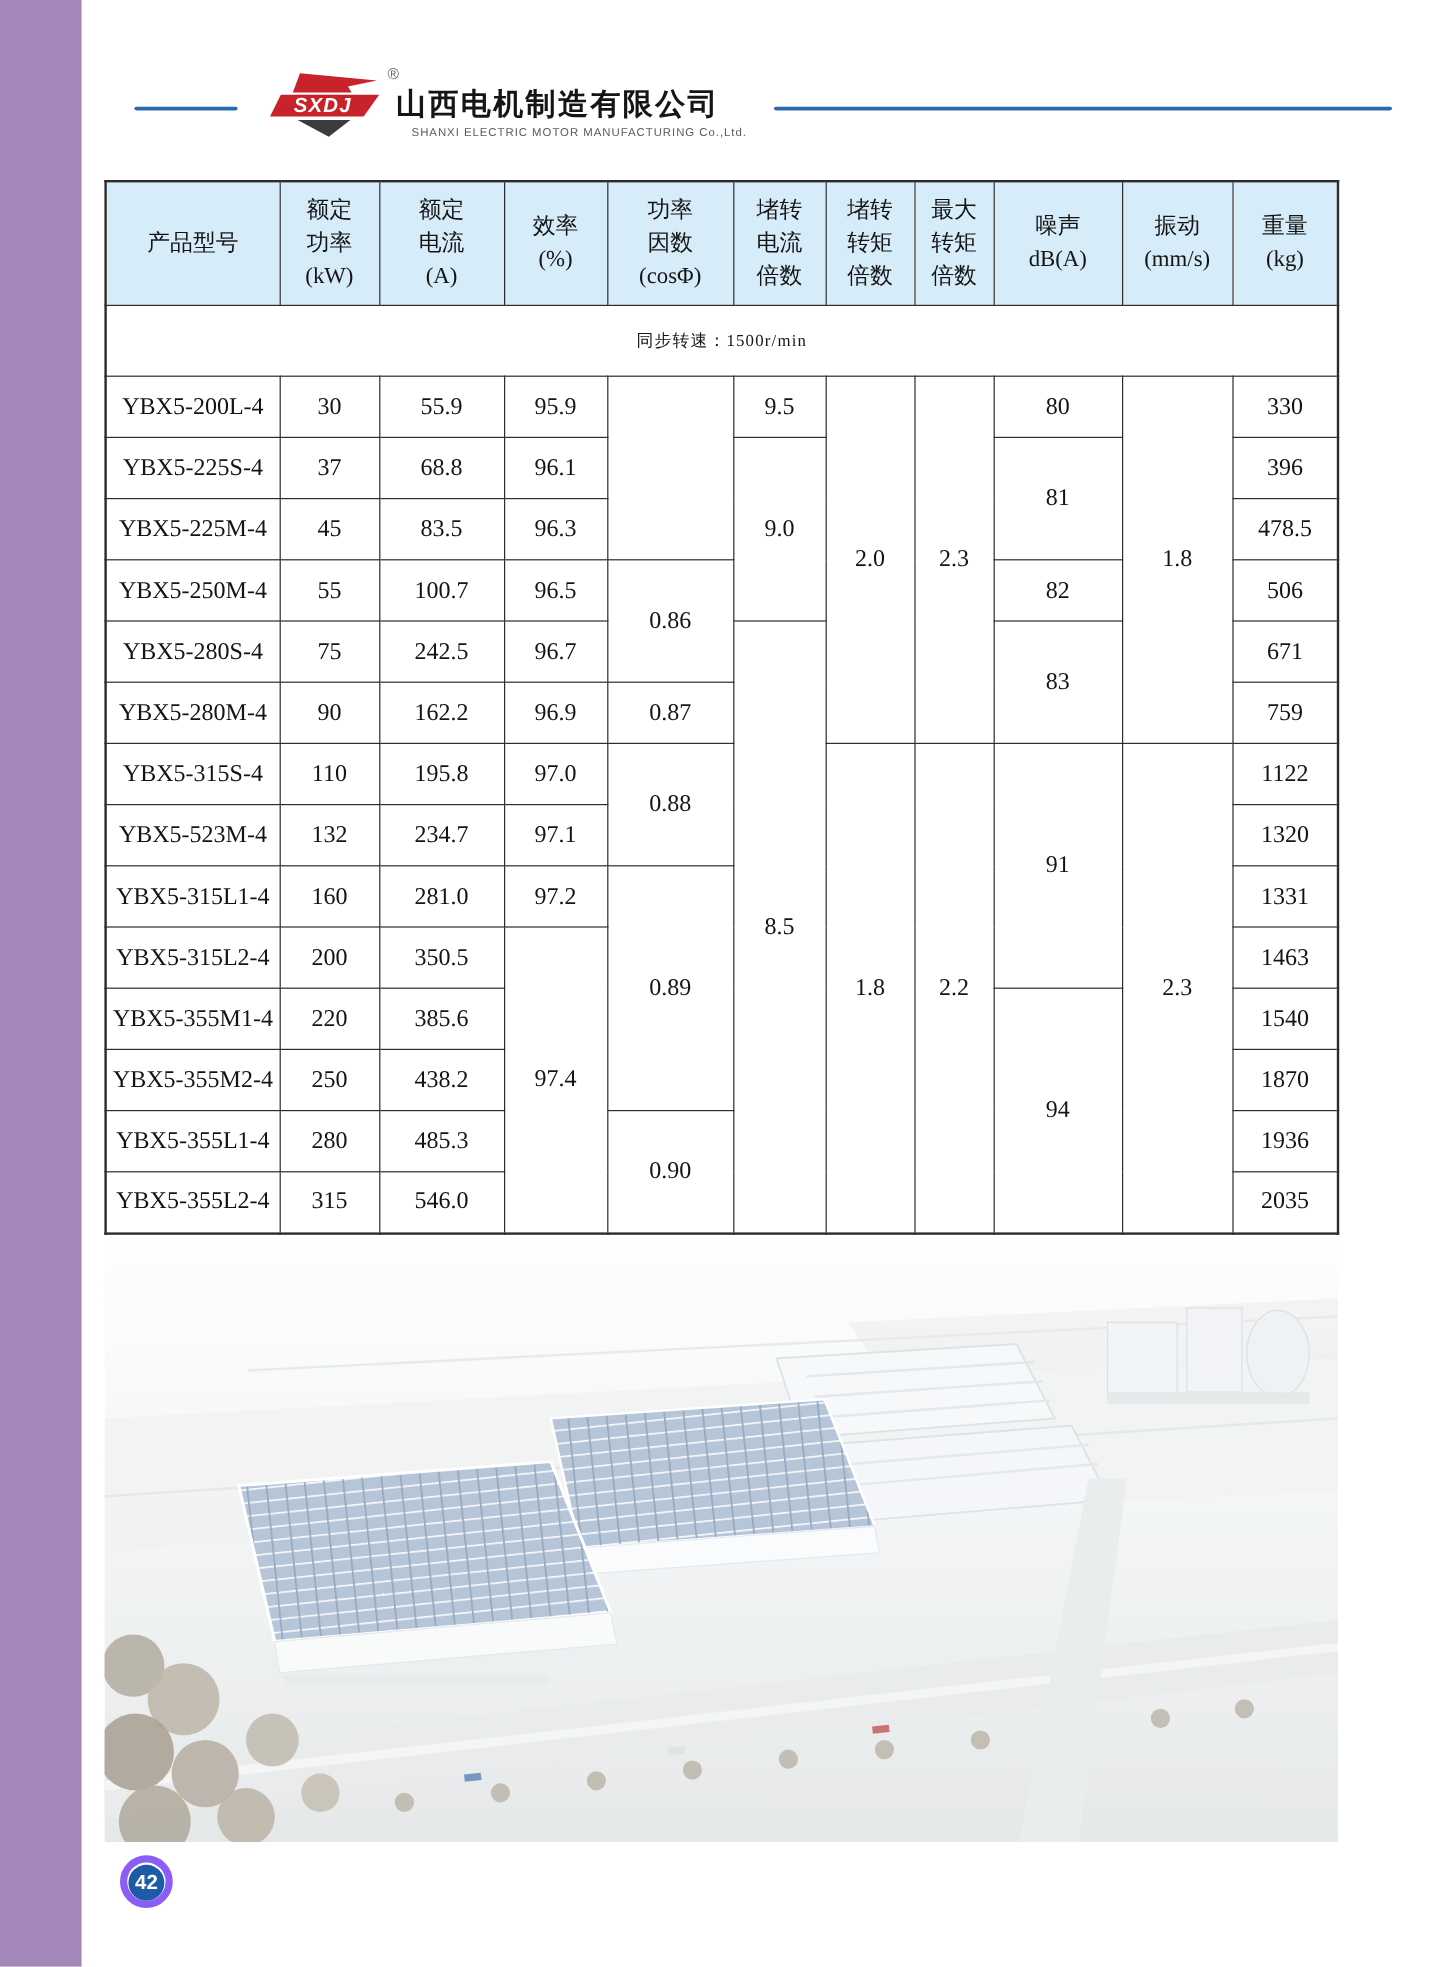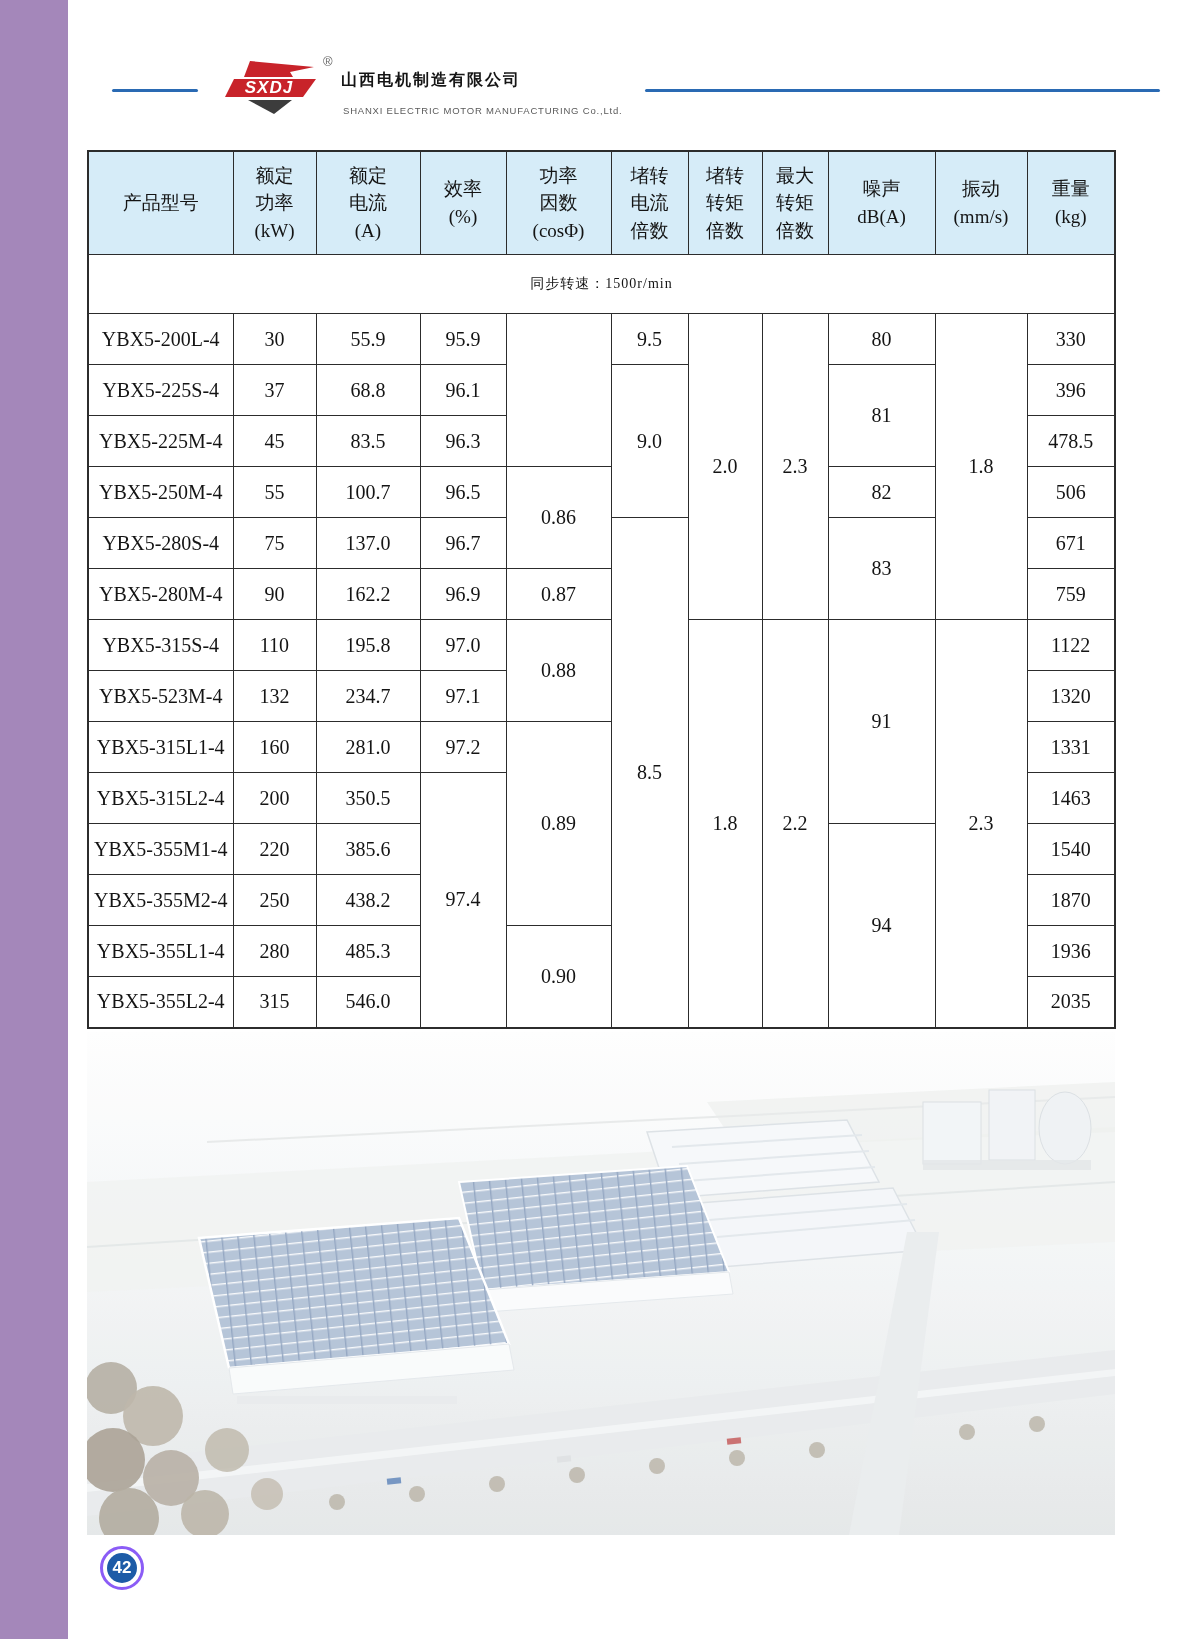--- a/index.html
+++ b/index.html
@@ -15,22 +15,22 @@
   
   .side-band{position:absolute;left:0;top:0;width:68px;height:1639px;background:#a487ba;}
 
   
   .brand-rule{position:absolute;top:89px;height:3px;background:#2a6ab3;border-radius:2px;}
   .brand-rule.left{left:112px;width:86px;}
   .brand-rule.right{left:645px;width:515px;}
   .logo-mark{position:absolute;left:224px;top:56px;width:96px;height:62px;}
   .reg-mark{position:absolute;left:323px;top:54px;font-size:13px;color:#666;}
   .company-cn{
-    position:absolute;left:341px;top:70px;
-    font-size:16px;font-weight:bold;letter-spacing:2px;color:#151515;
+    position:absolute;left:330px;top:70px;
+    font-size:25px;font-weight:bold;letter-spacing:2px;color:#151515;
     font-family:"Liberation Sans","DejaVu Sans",sans-serif;white-space:nowrap;
   }
   .company-en{
     position:absolute;left:343px;top:105px;
     font-size:9.5px;color:#5a5a5a;letter-spacing:0.8px;white-space:nowrap;
   }
 
   
   .spec-table-wrap{position:absolute;left:87px;top:150px;}
   table.spec{
@@ -54,23 +54,23 @@
 
   
   .photo{
     position:absolute;left:87px;top:1032px;width:1028px;height:503px;
     overflow:hidden;
   }
 
   
   .page-badge{
     position:absolute;left:100px;top:1546px;width:44px;height:44px;
-    border:3px solid #8b5cf6;border-radius:50%;
+    border:6px solid #8b5cf6;border-radius:50%;
     box-sizing:border-box;background:#ffffff;
-    display:flex;align-items:center;justify-content:center;
+    display:flex;align-items:flex-end;justify-content:center;
   }
   .page-badge .disc{
     width:30px;height:30px;border-radius:50%;background:#1d5ba7;
     color:#ffffff;font-weight:bold;font-size:17px;
     display:flex;align-items:center;justify-content:center;
     font-family:"Liberation Sans",sans-serif;
   }
 </style>
 </head>
 <body>
@@ -181,21 +181,21 @@
           <td>100.7</td>
           <td>96.5</td>
           <td rowspan="2">0.86</td>
           <td>82</td>
           <td>506</td>
         </tr>
 
         <tr class="data-row">
           <td>YBX5-280S-4</td>
           <td>75</td>
-          <td>137.0</td>
+          <td>242.5</td>
           <td>96.7</td>
           <td rowspan="10">8.5</td>
           <td rowspan="2">83</td>
           <td>671</td>
         </tr>
 
         <tr class="data-row">
           <td>YBX5-280M-4</td>
           <td>90</td>
           <td>162.2</td>

